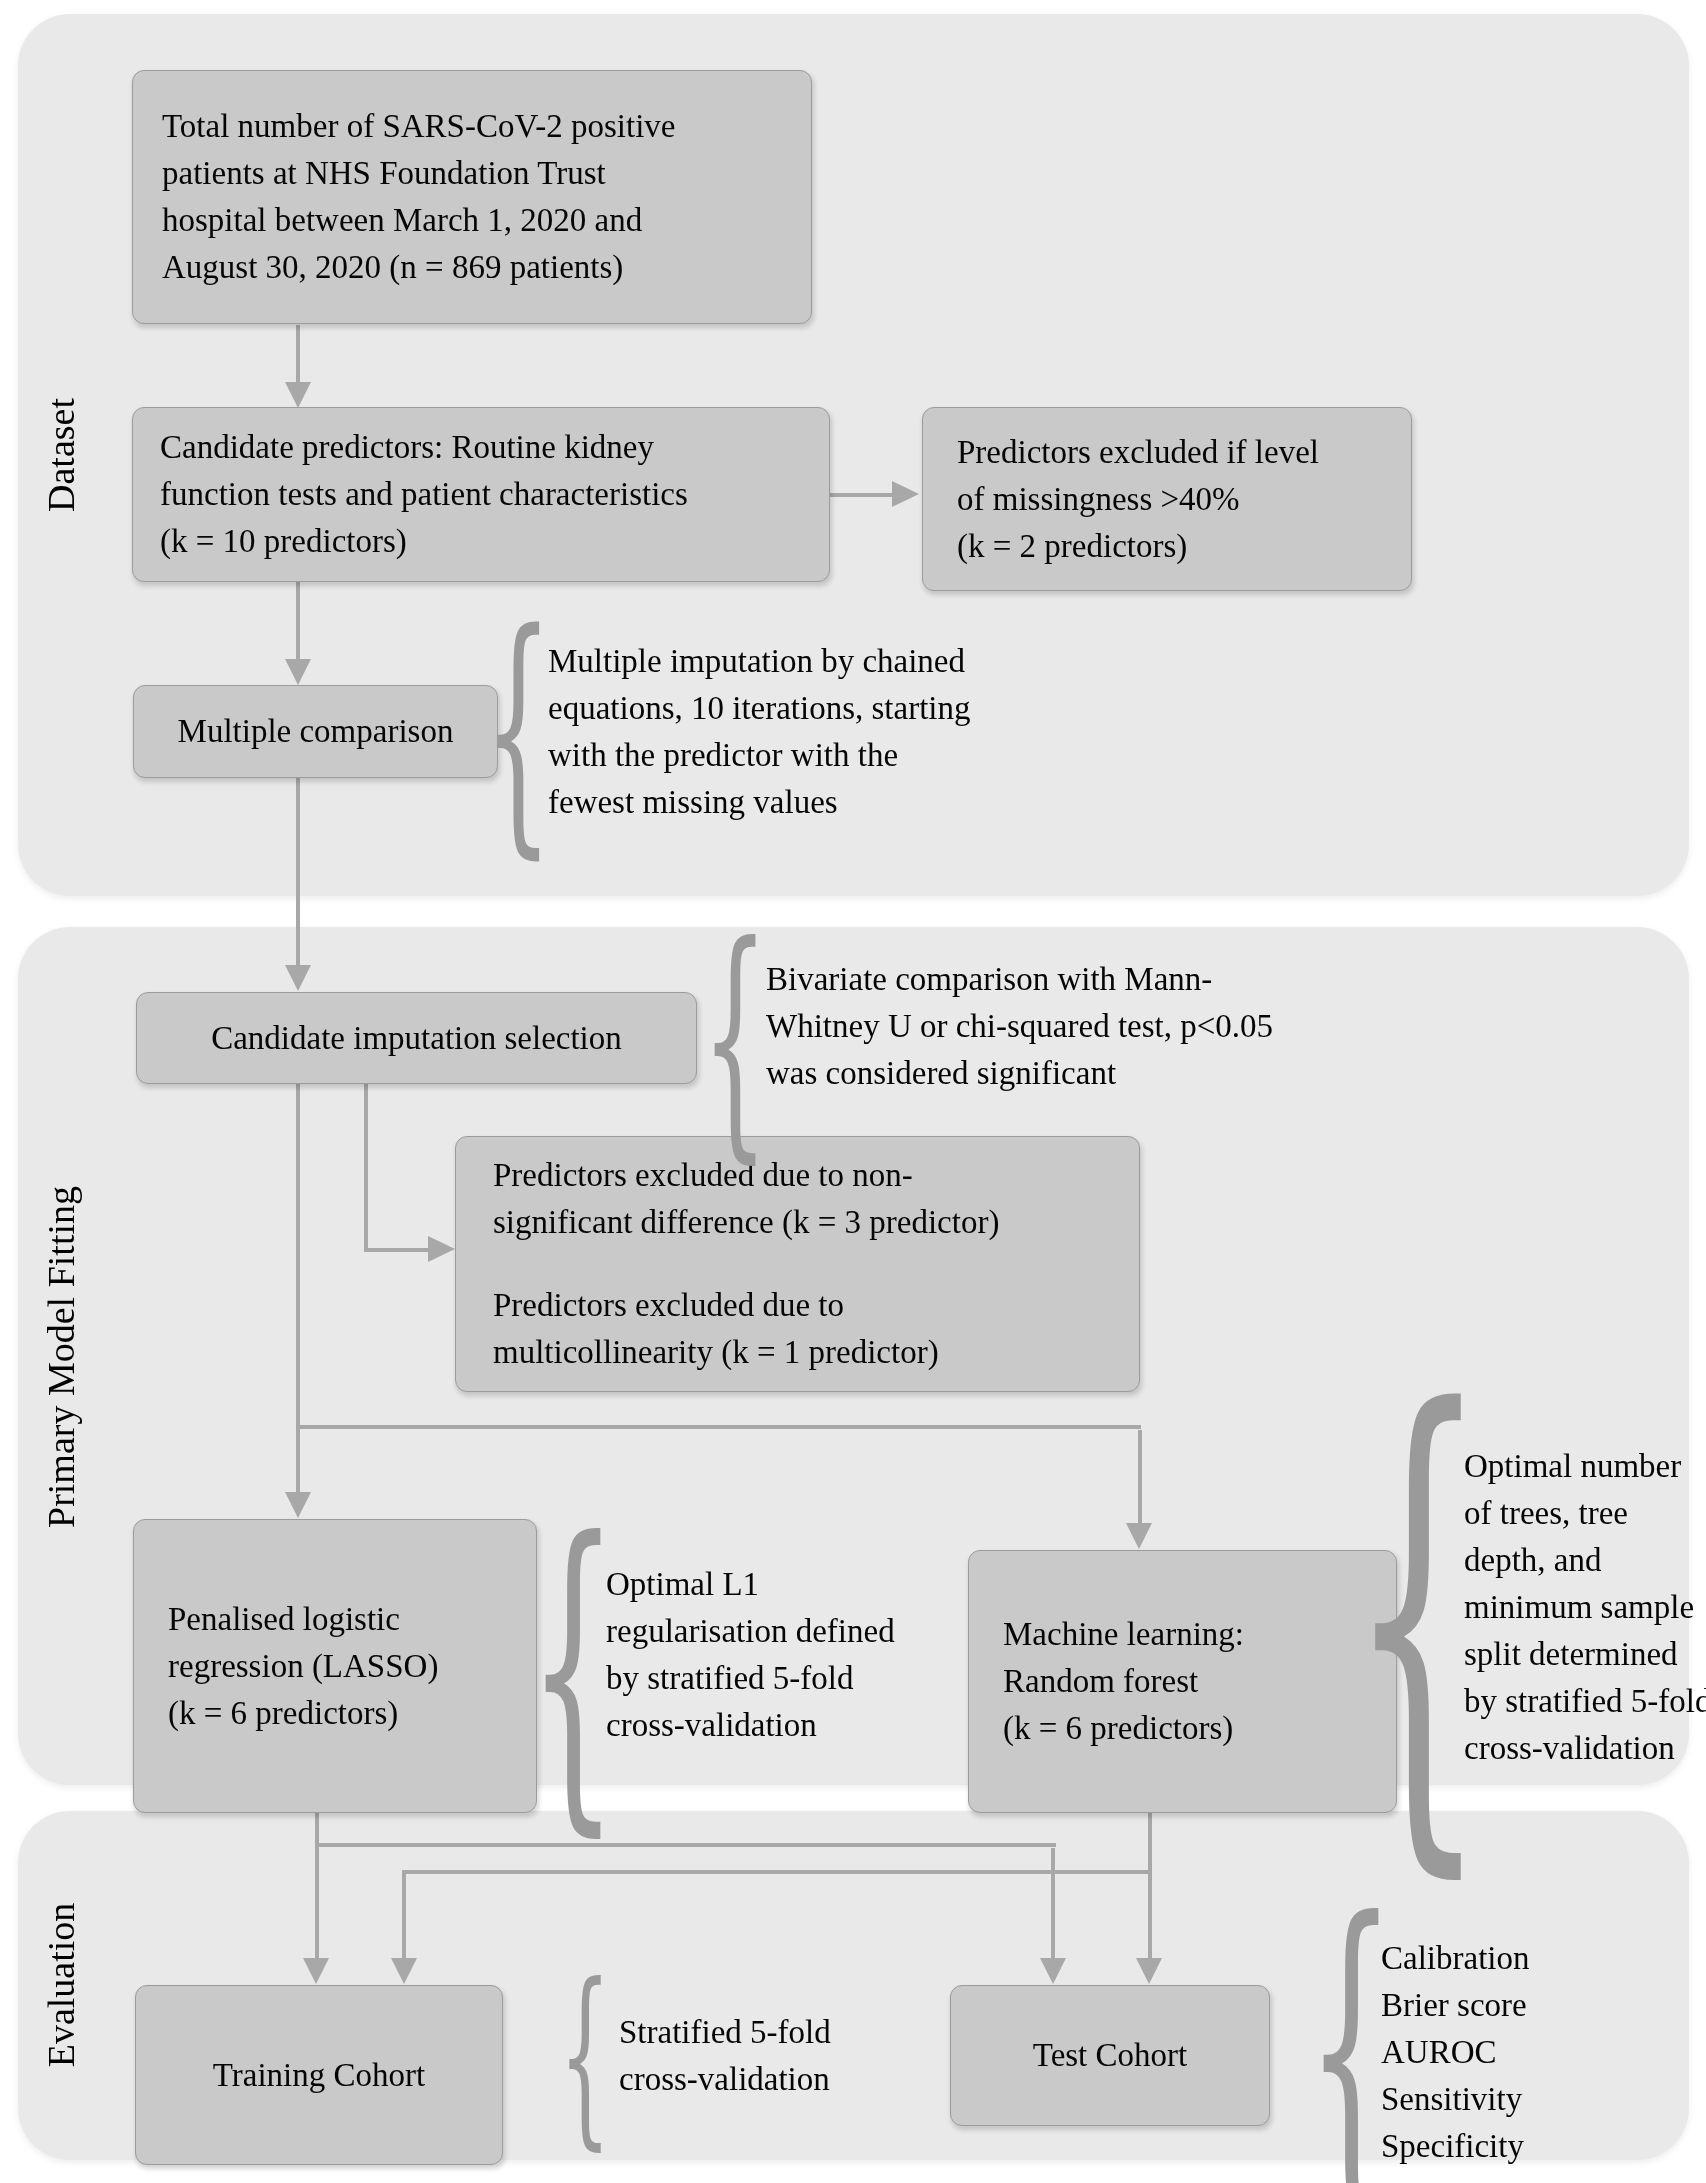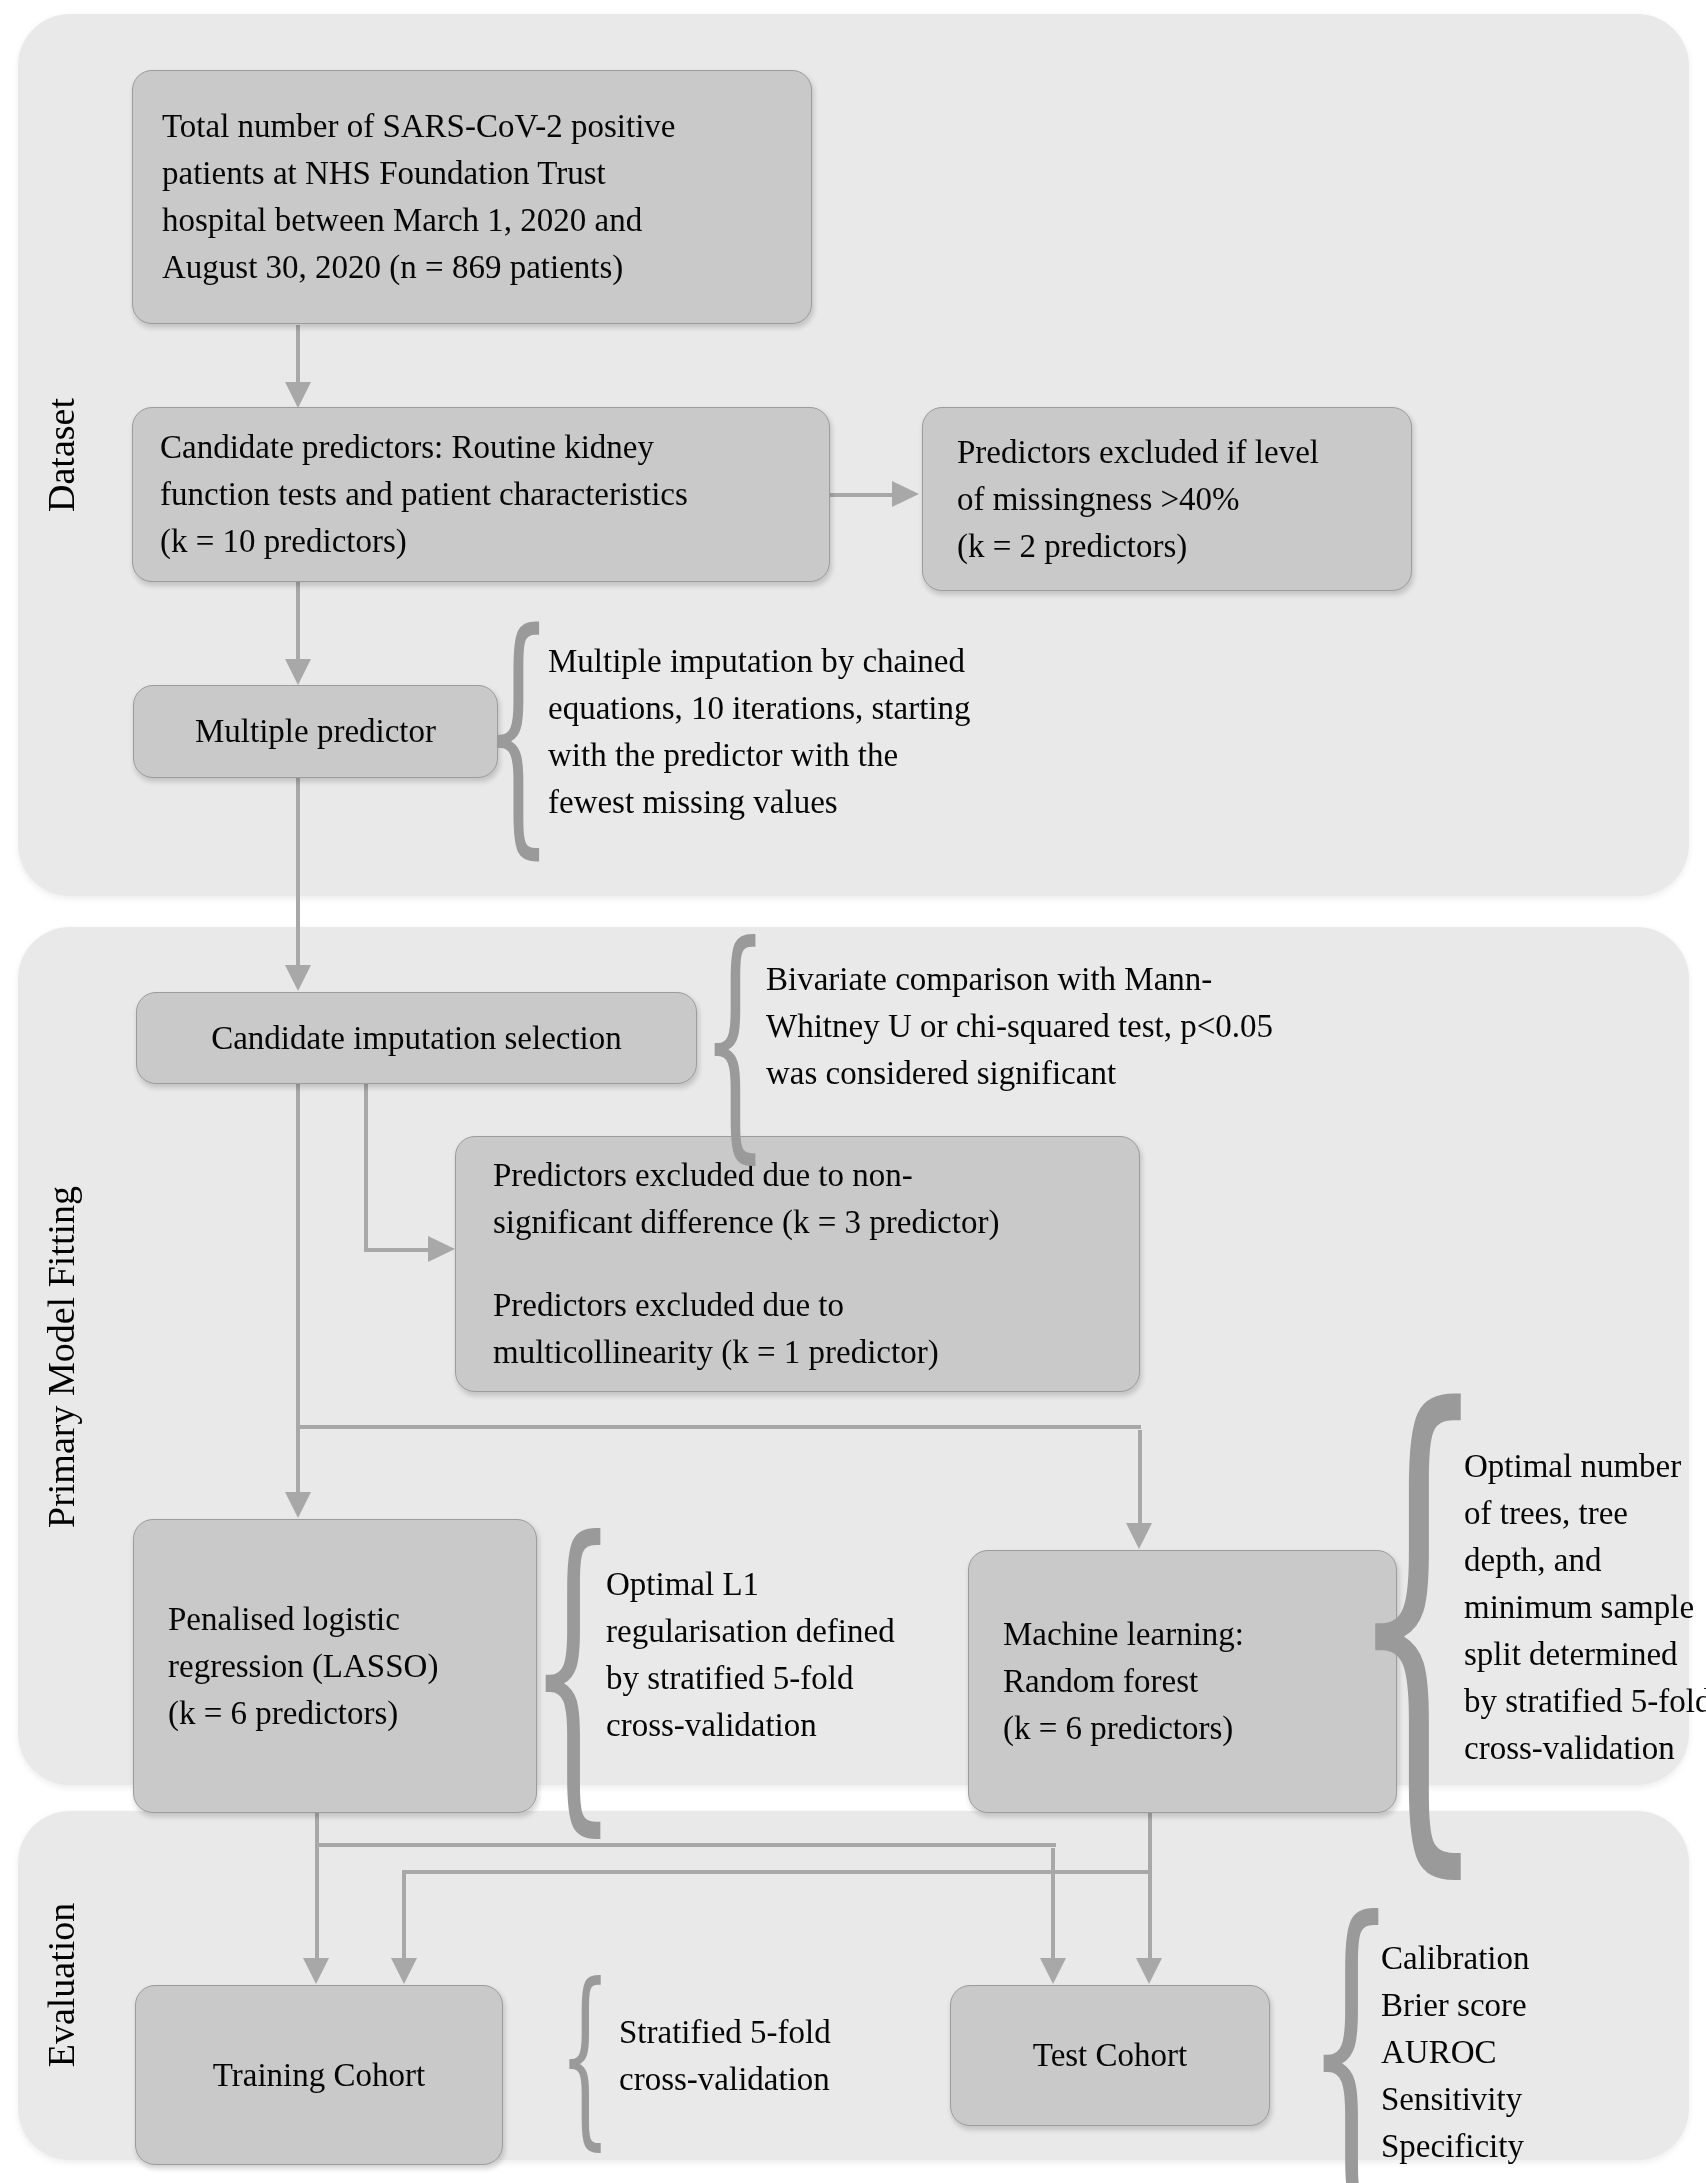--- a/index.html
+++ b/index.html
@@ -9,21 +9,21 @@
   }
   .panel{
     position:absolute;background:#e9e9e9;border-radius:52px;
     box-shadow:0 2.5px 6.1px rgba(0,0,0,0.07);
   }
   .side-label{
     position:absolute;white-space:nowrap;font-size:38px;color:#000;
     transform:translate(-50%,-50%) rotate(-90deg);
   }
   .box{
-    position:absolute;background:#c9c9c9;border:1.8px solid #9c9c9c;border-radius:20px;
+    position:absolute;background:#c9c9c9;border:1.8px solid #9c9c9c;border-radius:12px;
     box-shadow:1.8px 3.1px 4.9px rgba(0,0,0,0.16);
     display:flex;flex-direction:column;justify-content:center;
     font-size:33px;line-height:47px;color:#060606;
     white-space:pre;box-sizing:border-box;
   }
   .box.center{align-items:center;text-align:center;}
   .box.left{align-items:flex-start;text-align:left;}
   .note{
     position:absolute;font-size:33px;line-height:47px;color:#060606;
     white-space:pre;text-align:left;
@@ -112,21 +112,21 @@
 (k = 10 predictors)</span>
   </div>
 
   <div class="box left" style="left:922px;top:407px;width:490px;height:184px;padding-left:34px;">
     <span>Predictors excluded if level
 of missingness &gt;40%
 (k = 2 predictors)</span>
   </div>
 
   <div class="box center" style="left:133px;top:685px;width:365px;height:93px;">
-    <span>Multiple predictor</span>
+    <span>Multiple comparison</span>
   </div>
 
   <div class="box center" style="left:136px;top:992px;width:561px;height:92px;">
     <span>Candidate imputation selection</span>
   </div>
 
   <div class="box left" style="left:455px;top:1136px;width:685px;height:256px;padding-left:37px;">
     <div class="para">Predictors excluded due to non-
 significant difference (k = 3 predictor)</div>
     <div class="para">Predictors excluded due to

